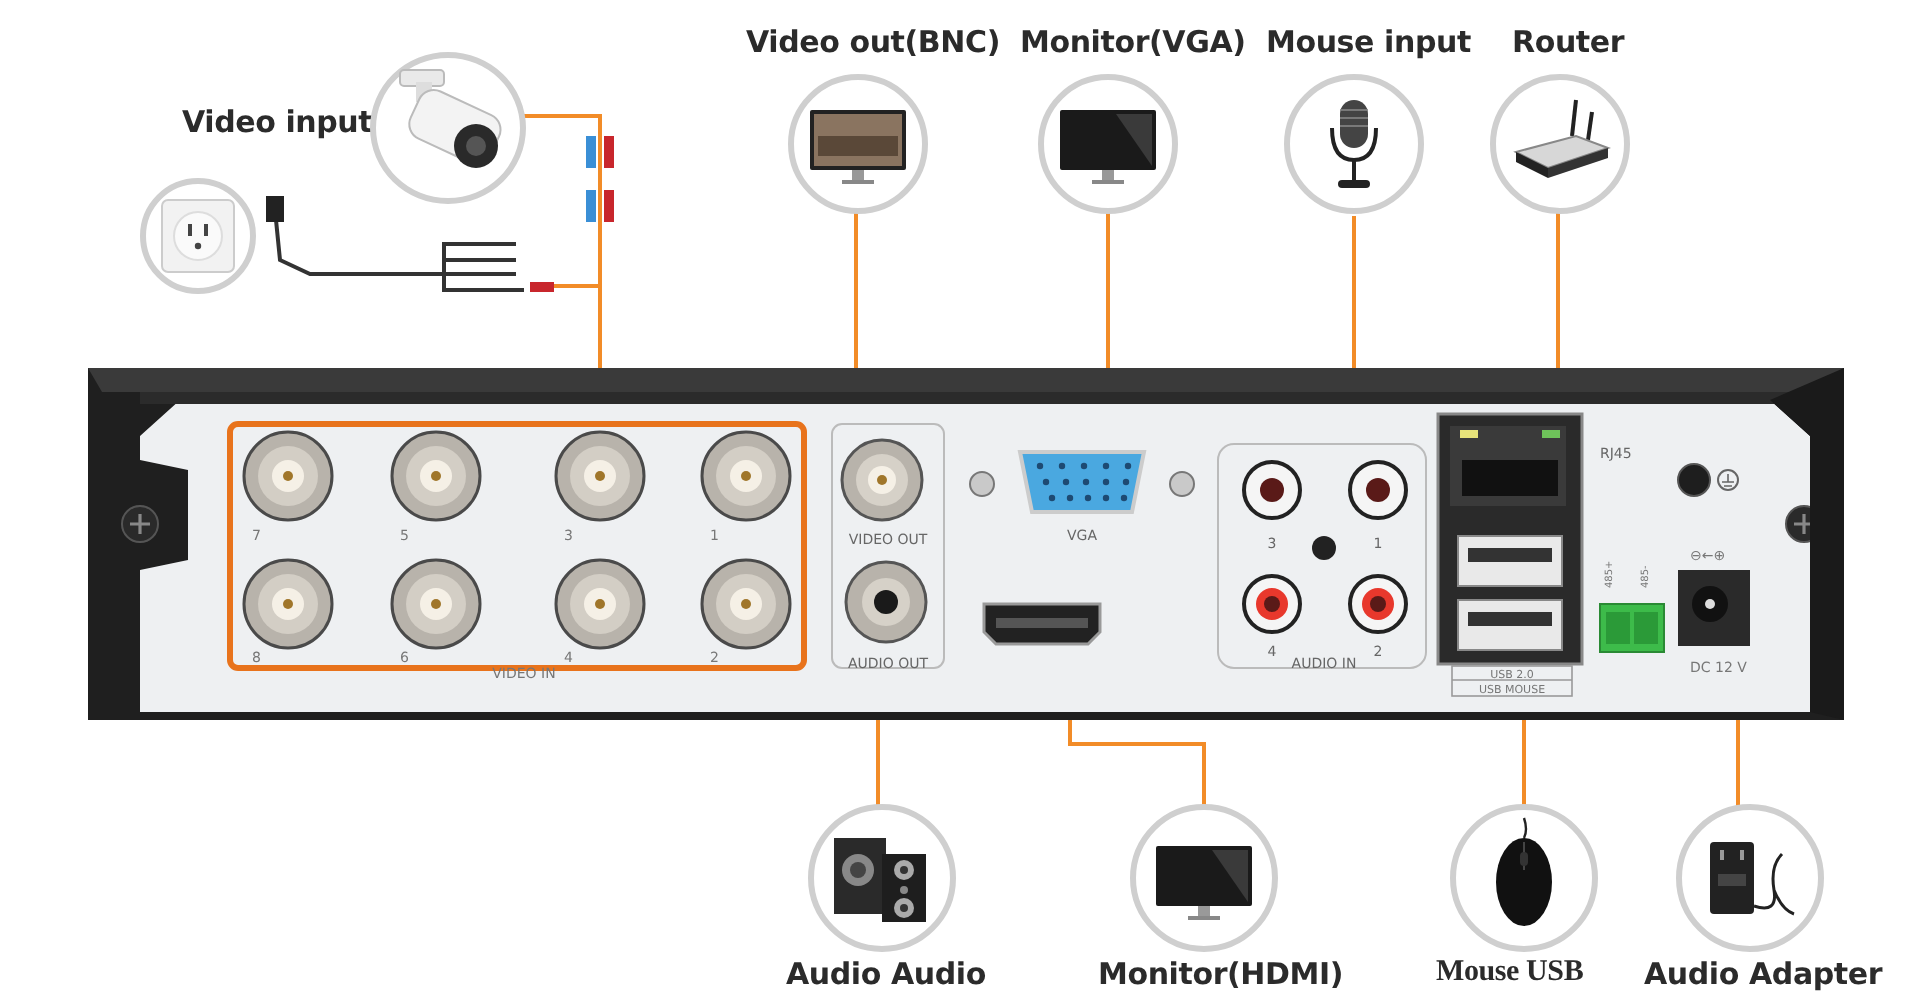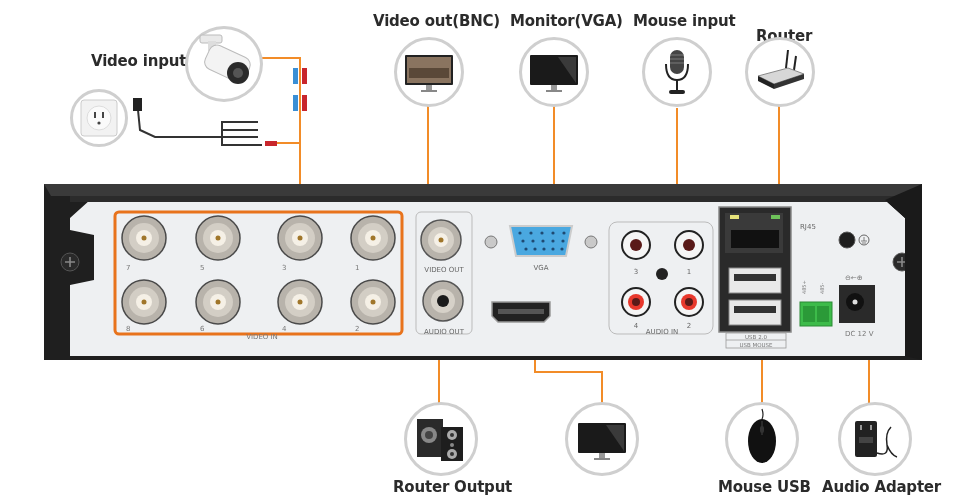--- a/index.html
+++ b/index.html
@@ -64,24 +64,25 @@
       <path d="M222 137 L222 145 L262 145"></path>
     </g>
     <rect x="133" y="98" width="9" height="13" fill="#222"></rect>
     <rect x="265" y="141" width="12" height="5" fill="#c8262c"></rect>
   </svg>
 
   <div class="label" style="left:91px;top:52px;">Video input</div>
   <div class="label" style="left:510px;top:12px;">Monitor(VGA)</div>
   <div class="label" style="left:373px;top:12px;">Video out(BNC)</div>
   <div class="label" style="left:633px;top:12px;">Mouse input</div>
-  <div class="label" style="left:756px;top:12px;margin-top:15px;">Router</div>
-
-  <div class="label" style="left:393px;top:478px;">Router Output</div>
-  <div class="label" style="left:718px;top:478px;">Mouse USB</div>
+  <div class="label" style="left:756px;top:12px;">Router</div>
+
+  <div class="label" style="left:393px;top:478px;">Audio Audio</div>
+  <div class="label" style="left:549px;top:478px;">Monitor(HDMI)</div>
+  <div class="label" style="left:718px;top:478px;font-family:Liberation Serif, serif;">Mouse USB</div>
   <div class="label" style="left:822px;top:478px;">Audio Adapter</div>
 
   <div class="circle" style="left:185px;top:26px;width:78px;height:76px;">
     <svg viewBox="0 0 72 70" style="width:72px;height:70px;">
       <rect x="12" y="6" width="22" height="8" rx="2" fill="#e9e9e9" stroke="#bbb"></rect>
       <rect x="20" y="12" width="8" height="10" fill="#ddd"></rect>
       <g transform="rotate(25 40 38)">
         <rect x="16" y="22" width="44" height="26" rx="8" fill="#f3f3f3" stroke="#bbb"></rect>
       </g>
       <circle cx="50" cy="44" r="11" fill="#2a2a2a"></circle>

